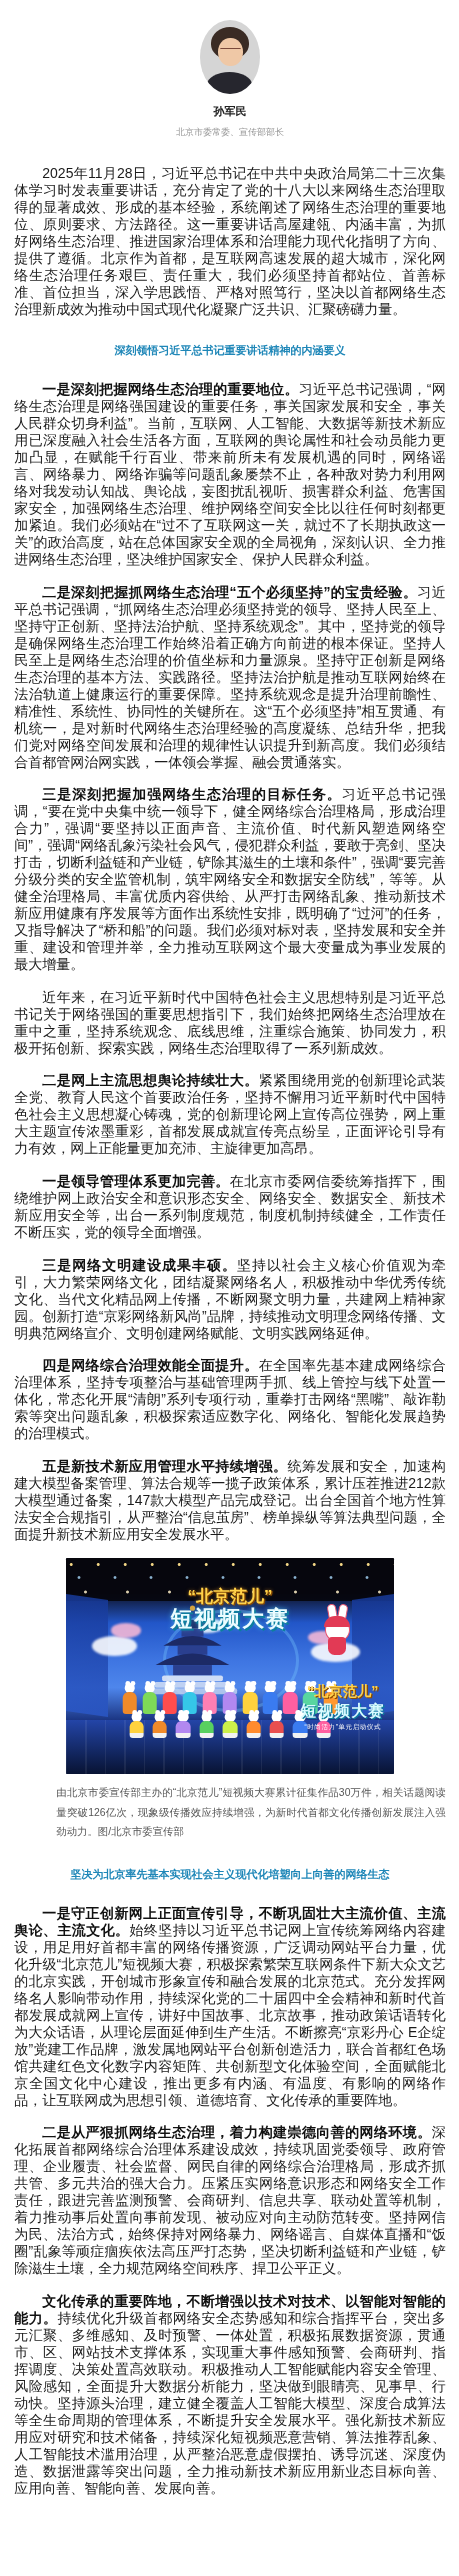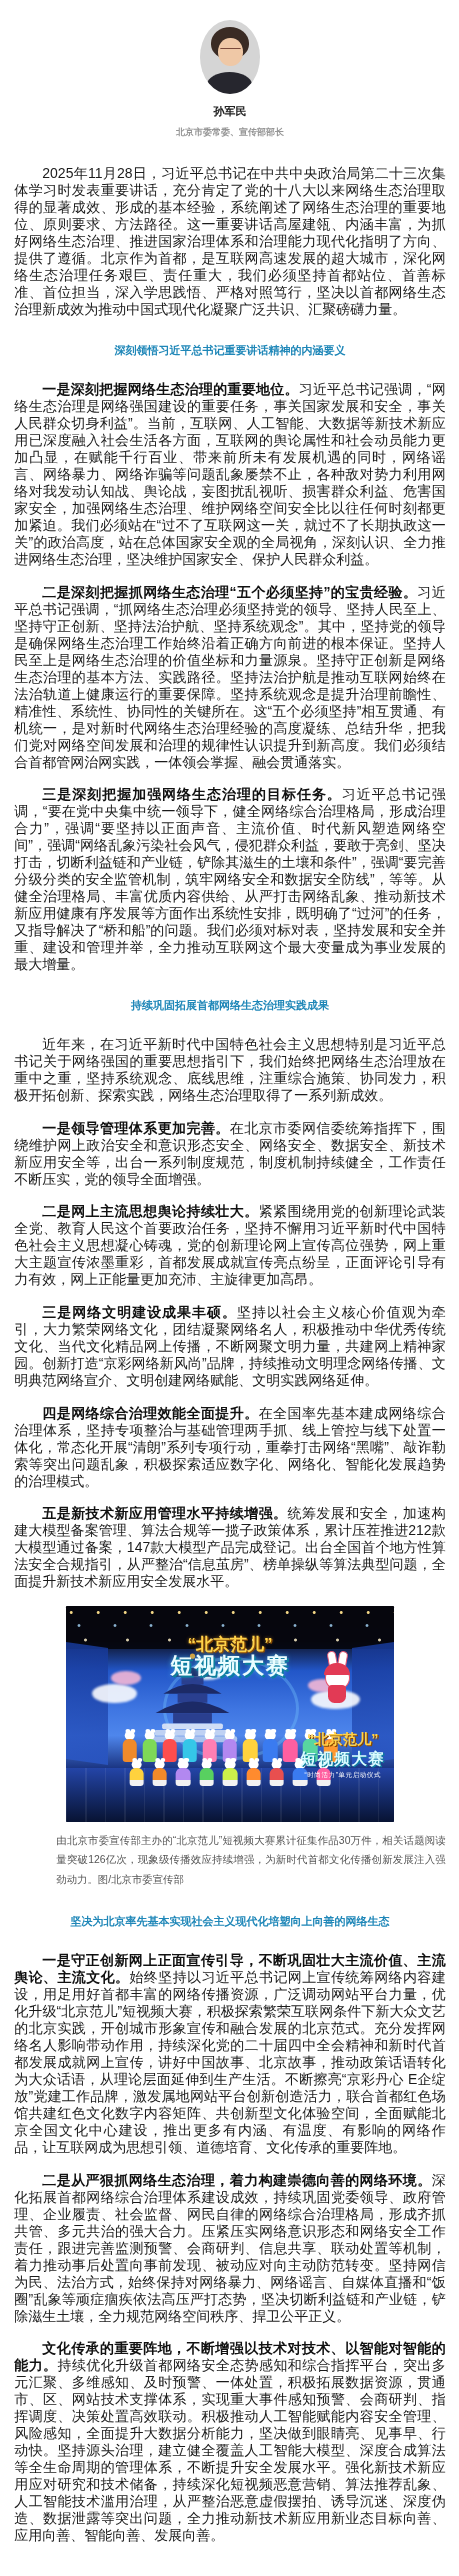--- a/index.html
+++ b/index.html
@@ -7,21 +7,21 @@
   .page{width:460px;margin:0 auto;box-sizing:border-box;padding:19.5px 14.3px 18px;background:#fff;}
 
   
   .author{text-align:center;margin-bottom:26px;}
   .avatar{width:60px;height:74px;border-radius:50%;background:#d5d5d5;margin:0 auto 10.4px;position:relative;overflow:hidden;}
   .avatar .hair{position:absolute;top:7.8px;left:11px;width:38px;height:32px;background:#3a2b24;border-radius:50% 50% 46% 46%;}
   .avatar .face{position:absolute;top:18px;left:17.5px;width:25px;height:28.5px;background:#efc8a6;border-radius:48%;}
   .avatar .glasses{position:absolute;top:28.5px;left:19.5px;width:21px;height:5.2px;border-top:1.3px solid #7a4a3a;border-radius:1.3px;}
   .avatar .torso{position:absolute;bottom:-3.9px;left:7.1px;width:45px;height:25px;background:#26262e;border-radius:50% 50% 0 0;}
   .author-name{font-size:11px;font-weight:bold;color:#222;margin-bottom:7.1px;text-align:center;}
-  .author-title{font-size:9px;color:#969696;font-weight:bold;}
+  .author-title{font-size:9px;color:#969696;}
 
   
   p.para{font-size:14px;line-height:17px;text-align:justify;text-indent:2em;margin:0 0 15.6px;}
   p.para b{font-weight:bold;color:#111;}
   h2.sec{font-size:11px;font-weight:bold;color:#1f87b8;text-align:center;margin:25px 0 23px;font-family:Liberation Serif, serif;}
 
   
   figure{margin:6.5px 0 10.4px;}
   figcaption{font-size:10.4px;line-height:19.5px;color:#565656;text-align:justify;margin-top:9px;margin-left:42px;}
 
@@ -85,24 +85,23 @@
     <div class="author-title">北京市委常委、宣传部部长</div>
   </div>
 
   <p class="para"><span>2025年11月28日，习近平总书记在中共中央政治局第二十三次集体学习时发表重要讲话，充分肯定了党的十八大以来网络生态治理取得的显著成效、形成的基本经验，系统阐述了网络生态治理的重要地位、原则要求、方法路径。这一重要讲话高屋建瓴、内涵丰富，为抓好网络生态治理、推进国家治理体系和治理能力现代化指明了方向、提供了遵循。北京作为首都，是互联网高速发展的超大城市，深化网络生态治理任务艰巨、责任重大，我们必须坚持首都站位、首善标准、首位担当，深入学思践悟、严格对照笃行，坚决以首都网络生态治理新成效为推动中国式现代化凝聚广泛共识、汇聚磅礴力量。</span></p>
 
   <h2 class="sec">深刻领悟习近平总书记重要讲话精神的内涵要义</h2>
   <p class="para"><b>一是深刻把握网络生态治理的重要地位。</b><span>习近平总书记强调，“网络生态治理是网络强国建设的重要任务，事关国家发展和安全，事关人民群众切身利益”。当前，互联网、人工智能、大数据等新技术新应用已深度融入社会生活各方面，互联网的舆论属性和社会动员能力更加凸显，在赋能千行百业、带来前所未有发展机遇的同时，网络谣言、网络暴力、网络诈骗等问题乱象屡禁不止，各种敌对势力利用网络对我发动认知战、舆论战，妄图扰乱视听、损害群众利益、危害国家安全，加强网络生态治理、维护网络空间安全比以往任何时刻都更加紧迫。我们必须站在“过不了互联网这一关，就过不了长期执政这一关”的政治高度，站在总体国家安全观的全局视角，深刻认识、全力推进网络生态治理，坚决维护国家安全、保护人民群众利益。</span></p>
   <p class="para"><b>二是深刻把握抓网络生态治理“五个必须坚持”的宝贵经验。</b><span>习近平总书记强调，“抓网络生态治理必须坚持党的领导、坚持人民至上、坚持守正创新、坚持法治护航、坚持系统观念”。其中，坚持党的领导是确保网络生态治理工作始终沿着正确方向前进的根本保证。坚持人民至上是网络生态治理的价值坐标和力量源泉。坚持守正创新是网络生态治理的基本方法、实践路径。坚持法治护航是推动互联网始终在法治轨道上健康运行的重要保障。坚持系统观念是提升治理前瞻性、精准性、系统性、协同性的关键所在。这“五个必须坚持”相互贯通、有机统一，是对新时代网络生态治理经验的高度凝练、总结升华，把我们党对网络空间发展和治理的规律性认识提升到新高度。我们必须结合首都管网治网实践，一体领会掌握、融会贯通落实。</span></p>
   <p class="para"><b>三是深刻把握加强网络生态治理的目标任务。</b><span>习近平总书记强调，“要在党中央集中统一领导下，健全网络综合治理格局，形成治理合力”，强调“要坚持以正面声音、主流价值、时代新风塑造网络空间”，强调“网络乱象污染社会风气，侵犯群众利益，要敢于亮剑、坚决打击，切断利益链和产业链，铲除其滋生的土壤和条件”，强调“要完善分级分类的安全监管机制，筑牢网络安全和数据安全防线”，等等。从健全治理格局、丰富优质内容供给、从严打击网络乱象、推动新技术新应用健康有序发展等方面作出系统性安排，既明确了“过河”的任务，又指导解决了“桥和船”的问题。我们必须对标对表，坚持发展和安全并重、建设和管理并举，全力推动互联网这个最大变量成为事业发展的最大增量。</span></p>
 
-  <h2 class="sec">持续巩固拓展首都网络生态治理实践成果</h2>
   <p class="para"><b></b><span>近年来，在习近平新时代中国特色社会主义思想特别是习近平总书记关于网络强国的重要思想指引下，我们始终把网络生态治理放在重中之重，坚持系统观念、底线思维，注重综合施策、协同发力，积极开拓创新、探索实践，网络生态治理取得了一系列新成效。</span></p>
+  <p class="para"><b>二是网上主流思想舆论持续壮大。</b><span>紧紧围绕用党的创新理论武装全党、教育人民这个首要政治任务，坚持不懈用习近平新时代中国特色社会主义思想凝心铸魂，党的创新理论网上宣传高位强势，网上重大主题宣传浓墨重彩，首都发展成就宣传亮点纷呈，正面评论引导有力有效，网上正能量更加充沛、主旋律更加高昂。</span></p>
   <p class="para"><b>一是领导管理体系更加完善。</b><span>在北京市委网信委统筹指挥下，围绕维护网上政治安全和意识形态安全、网络安全、数据安全、新技术新应用安全等，出台一系列制度规范，制度机制持续健全，工作责任不断压实，党的领导全面增强。</span></p>
-  <p class="para"><b>二是网上主流思想舆论持续壮大。</b><span>紧紧围绕用党的创新理论武装全党、教育人民这个首要政治任务，坚持不懈用习近平新时代中国特色社会主义思想凝心铸魂，党的创新理论网上宣传高位强势，网上重大主题宣传浓墨重彩，首都发展成就宣传亮点纷呈，正面评论引导有力有效，网上正能量更加充沛、主旋律更加高昂。</span></p>
   <p class="para"><b>三是网络文明建设成果丰硕。</b><span>坚持以社会主义核心价值观为牵引，大力繁荣网络文化，团结凝聚网络名人，积极推动中华优秀传统文化、当代文化精品网上传播，不断网聚文明力量，共建网上精神家园。创新打造“京彩网络新风尚”品牌，持续推动文明理念网络传播、文明典范网络宣介、文明创建网络赋能、文明实践网络延伸。</span></p>
   <p class="para"><b>四是网络综合治理效能全面提升。</b><span>在全国率先基本建成网络综合治理体系，坚持专项整治与基础管理两手抓、线上管控与线下处置一体化，常态化开展“清朗”系列专项行动，重拳打击网络“黑嘴”、敲诈勒索等突出问题乱象，积极探索适应数字化、网络化、智能化发展趋势的治理模式。</span></p>
   <p class="para"><b>五是新技术新应用管理水平持续增强。</b><span>统筹发展和安全，加速构建大模型备案管理、算法合规等一揽子政策体系，累计压茬推进212款大模型通过备案，147款大模型产品完成登记。出台全国首个地方性算法安全合规指引，从严整治“信息茧房”、榜单操纵等算法典型问题，全面提升新技术新应用安全发展水平。</span></p>
 
   <figure>
     <div class="photo">
       <div class="truss"></div>
       <div class="side-panel left"></div>
       <div class="side-panel right"></div>
 

